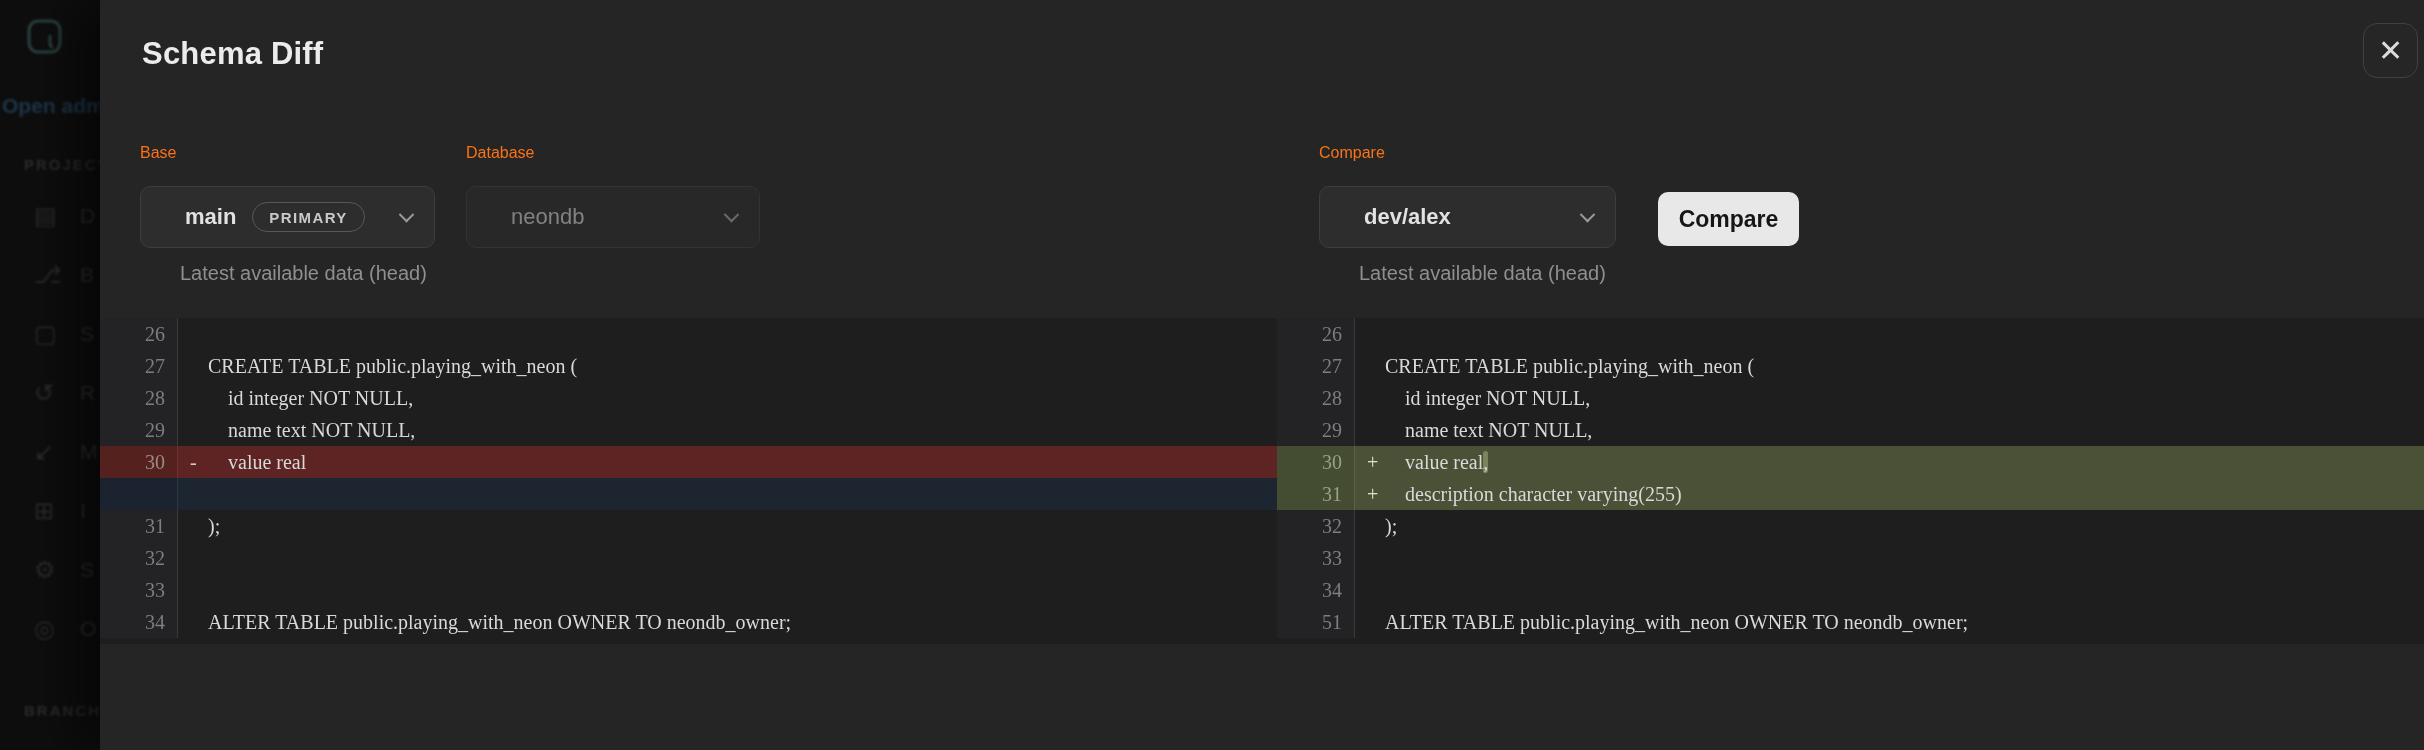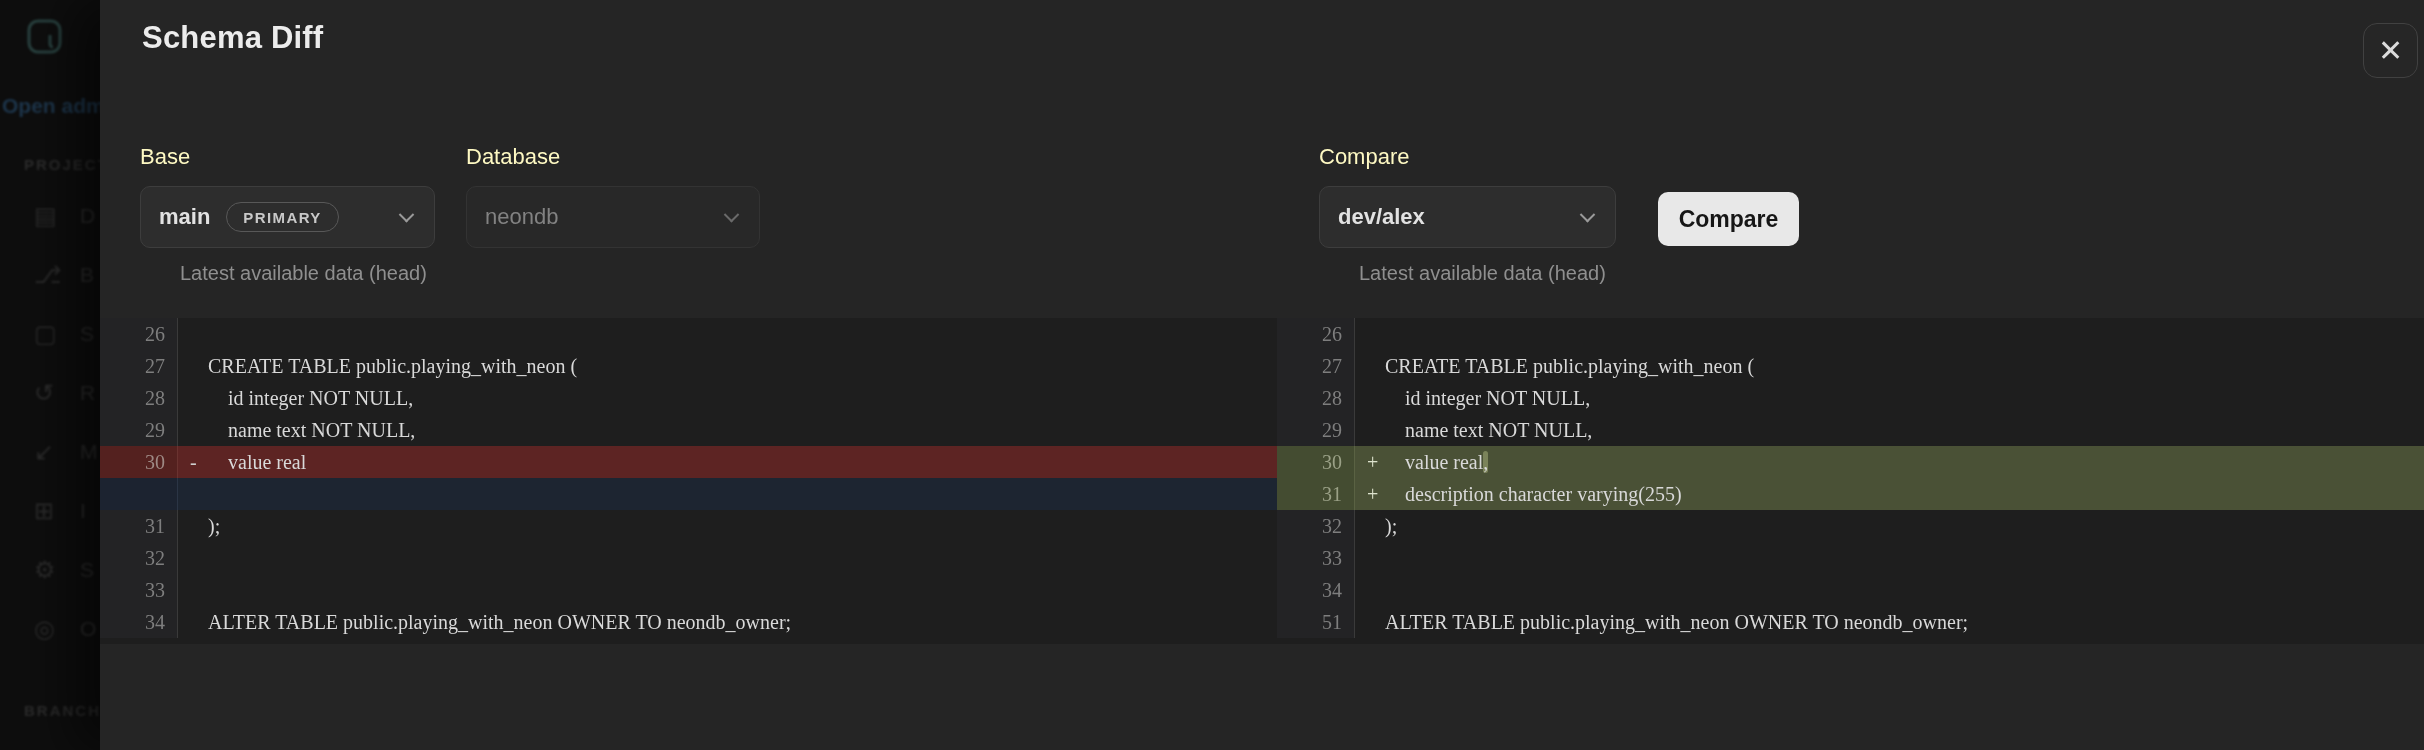--- a/index.html
+++ b/index.html
@@ -18,33 +18,33 @@
                 font-weight:700; letter-spacing:2px; white-space:nowrap; }
   .sb-items { position:absolute; left:0; top:186px; width:200px; }
   .sb-item { display:flex; align-items:center; height:59px; padding-left:34px;
              color:#585858; }
   .sb-ico { width:30px; font-size:24px; line-height:1; color:#4e4e4e; }
   .sb-letter { margin-left:16px; font-size:21px; color:#525252; }
 
   
   .modal { position:absolute; left:100px; top:0; width:2324px; height:750px;
            background:#252525; box-shadow:-26px 0 50px rgba(0,0,0,.55); }
-  .modal-title { position:absolute; left:42px; top:20px; font-size:31px;
+  .modal-title { position:absolute; left:42px; top:36px; font-size:31px;
                  font-weight:600; color:#ececec; letter-spacing:.2px; }
   .close-btn { position:absolute; left:2263px; top:23px; width:55px; height:55px;
                border:1.5px solid #414141; border-radius:14px; background:#262626;
                color:#dcdcdc; font-size:30px; display:flex; align-items:center;
                justify-content:center; cursor:pointer; }
 
   
-  .ctl-label { position:absolute; top:144px; font-size:22px; color:#fef9c3; }
+  .ctl-label { position:absolute; top:144px; font-size:16px; color:#f97316; }
   .ctl-hint  { position:absolute; top:262px; font-size:20px; color:#8f8f8f;margin-left:40px; }
   .dd { position:absolute; top:186px; height:62px; border-radius:10px;
         background:#2d2d2d; border:1px solid #3d3d3d; display:flex;
-        align-items:center; padding:0 22px 0 18px; cursor:pointer; }
+        align-items:center; padding:0 22px 0 44px; cursor:pointer; }
   .dd-value { font-size:22px; font-weight:600; color:#e2e2e2; }
   .dd.disabled { background:#282828; border-color:#333; }
   .dd.disabled .dd-value { color:#828282; font-weight:400; }
   .dd-badge { margin-left:16px; border:1px solid #585858; border-radius:999px;
               padding:7px 16px 6px; font-size:15px; font-weight:700;
               letter-spacing:1.4px; color:#c9c9c9; line-height:1; }
   .chev { margin-left:auto; width:11px; height:11px; border-right:2px solid #9a9a9a;
           border-bottom:2px solid #9a9a9a; transform:rotate(45deg) translate(-2px,-2px); }
   .dd.disabled .chev { border-color:#6a6a6a; }
   .compare-btn { position:absolute; left:1558px; top:192px; width:141px; height:54px;

